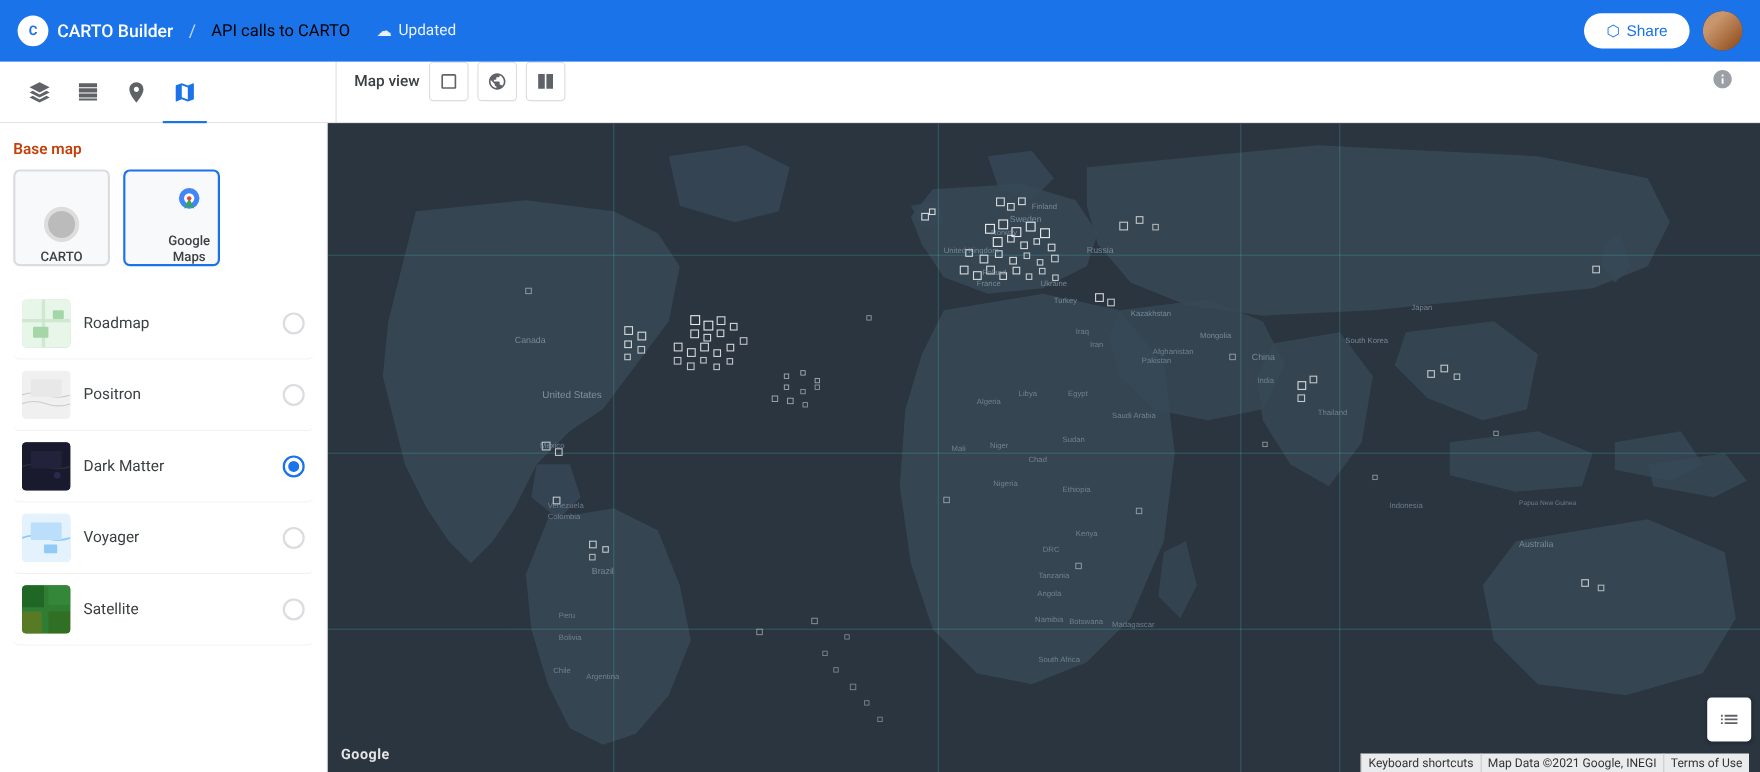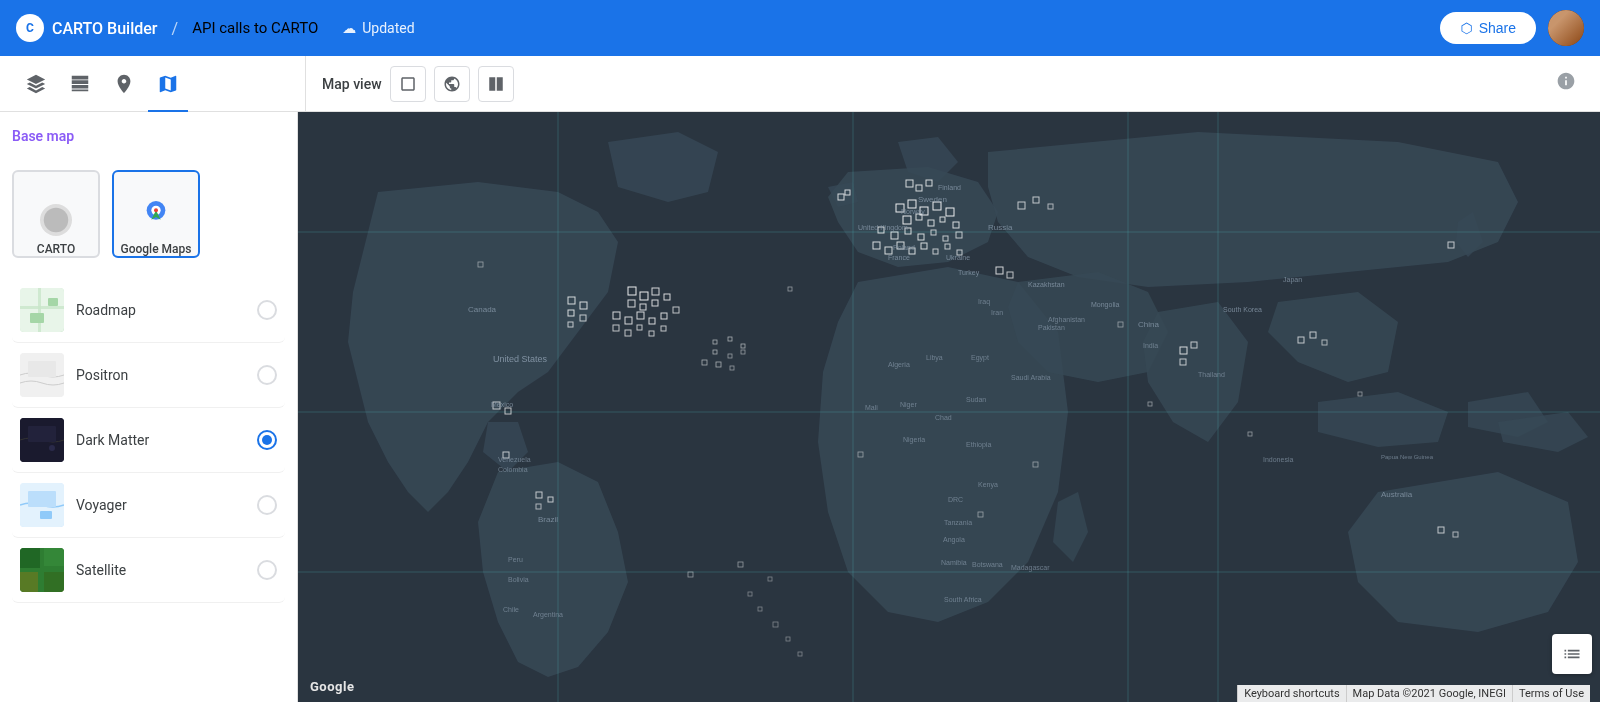--- a/index.html
+++ b/index.html
@@ -63,21 +63,21 @@
       width: 36px; height: 36px; border-radius: 50%;
       background: linear-gradient(135deg, #c8956c 30%, #8B4513 100%);
     }
 
     
     .toolbar {
       height: 56px;
       background: #fff;
       border-bottom: 1px solid #e0e0e0;
       display: flex;
-      align-items: center;
+      align-items: flex-start;
       padding: 0 8px;
     }
     .left-panel {
       width: 298px;
       min-width: 298px;
       height: 56px;
       display: flex;
       align-items: center;
       gap: 4px;
       border-right: 1px solid #e0e0e0;
@@ -129,42 +129,43 @@
       width: 298px;
       min-width: 298px;
       background: #fff;
       border-right: 1px solid #e0e0e0;
       overflow-y: auto;
       padding: 16px 12px;
     }
     .section-title {
       font-size: 14px;
       font-weight: 600;
-      color: #8b5cf6;
-      margin-bottom: 26px;
+      color: #c2410c;
+      margin-bottom: 10px;
     }
 
     
     .map-provider-row {
       display: flex;
       gap: 12px;
       margin-bottom: 20px;
     }
     .map-card {
       width: 88px; height: 88px;
       border-radius: 6px;
       border: 2px solid #dadce0;
       display: flex; flex-direction: column;
       align-items: center; justify-content: flex-end;
       cursor: pointer;
       gap: 6px;
       background: #f8f9fa;
     }
     .map-card.selected {
       border-color: #1a73e8;
+      padding-left: 32px;
     }
     .map-card-label { font-size: 12px; font-weight: 500; color: #3c4043; text-align: center; }
     .carto-dot {
       width: 32px; height: 32px; border-radius: 50%;
       background: #ddd; display: flex; align-items: center; justify-content: center;
       font-size: 10px; color: #888;
     }
     .google-pin {
       font-size: 28px;
     }

